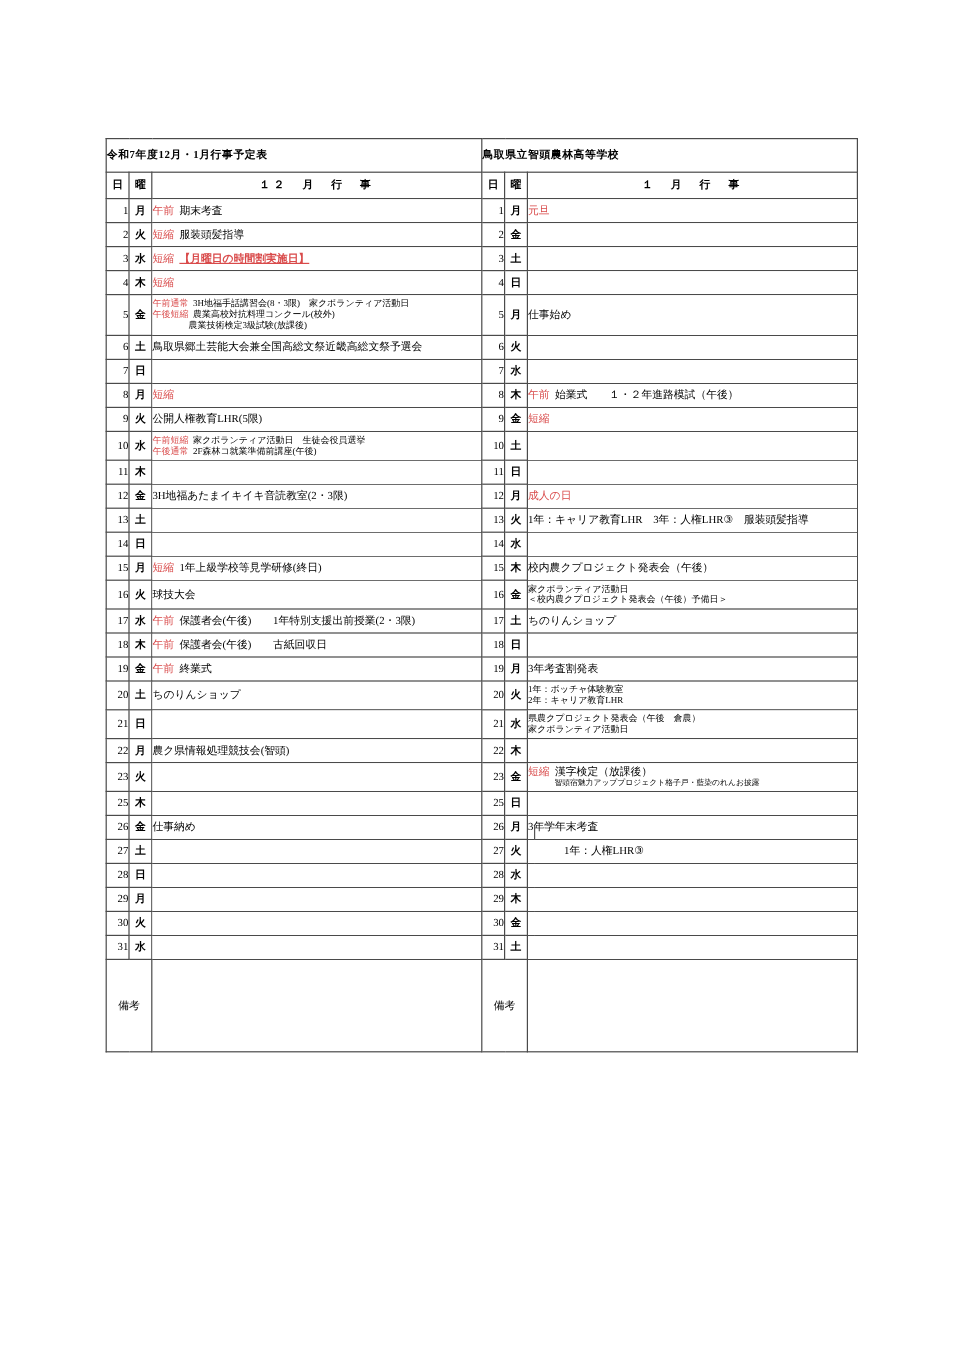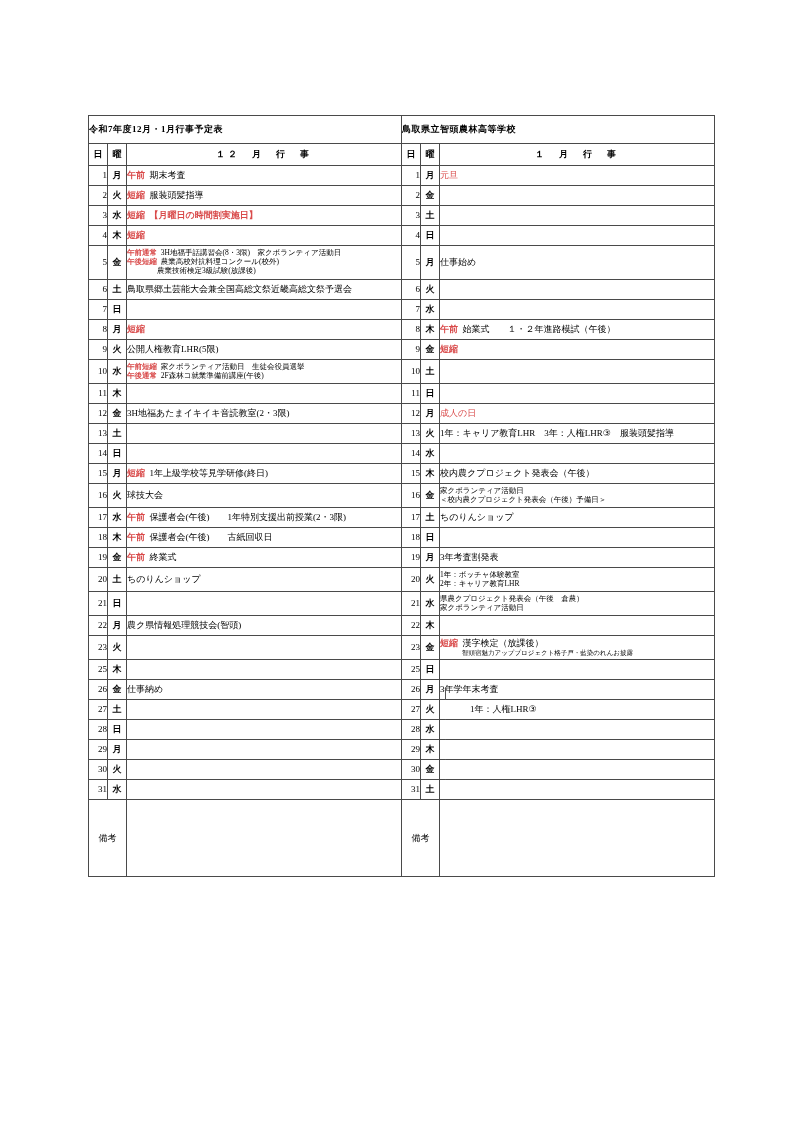--- a/index.html
+++ b/index.html
@@ -77,22 +77,22 @@
     padding-left: 3px;
     font-size: 9.5px;
     white-space: nowrap;
     position: relative;
   }
   
   td.sh { background: #e9bcbc; }
 
   
   .red      { color: #d94a4a; }
-  .redb     { color: #d94a4a; font-weight: bold; }
-  .tag      { color: #d94a4a; font-weight: bold; }
+  .redb     { color: #d94a4a; font-weight: bold; text-decoration: underline; }
+  .tag      { color: #d94a4a; }
   .small    { font-size: 7.5px; }
   .xsmall   { font-size: 6.5px; }
   .ln       { display: block; }
   .indent   { padding-left: 30px; }
   .indent2  { padding-left: 22px; }
 
   
   td.notes-label {
     height: 76px;
     text-align: center;

